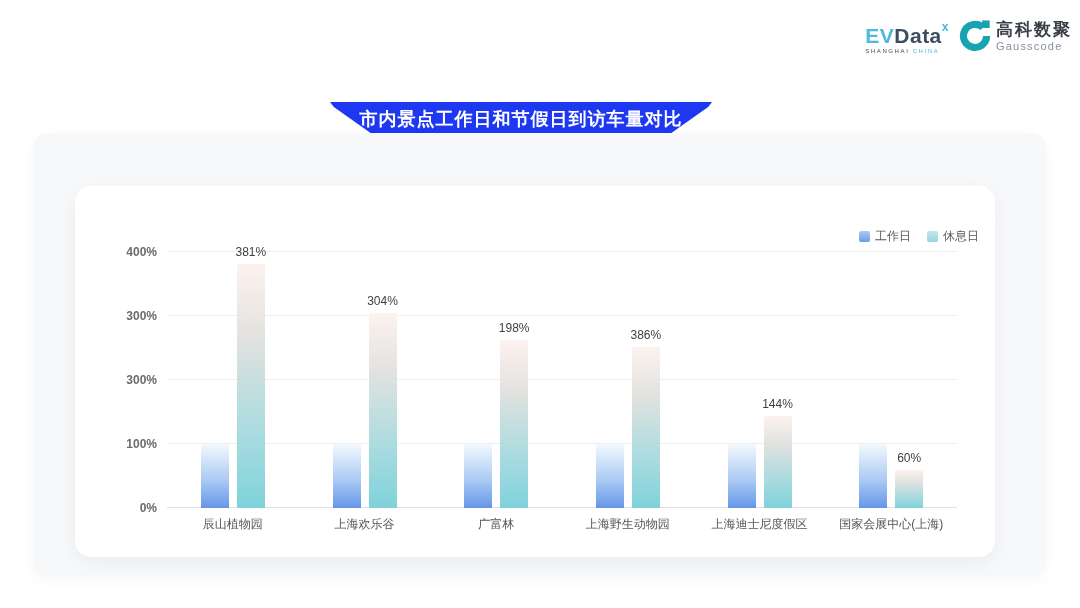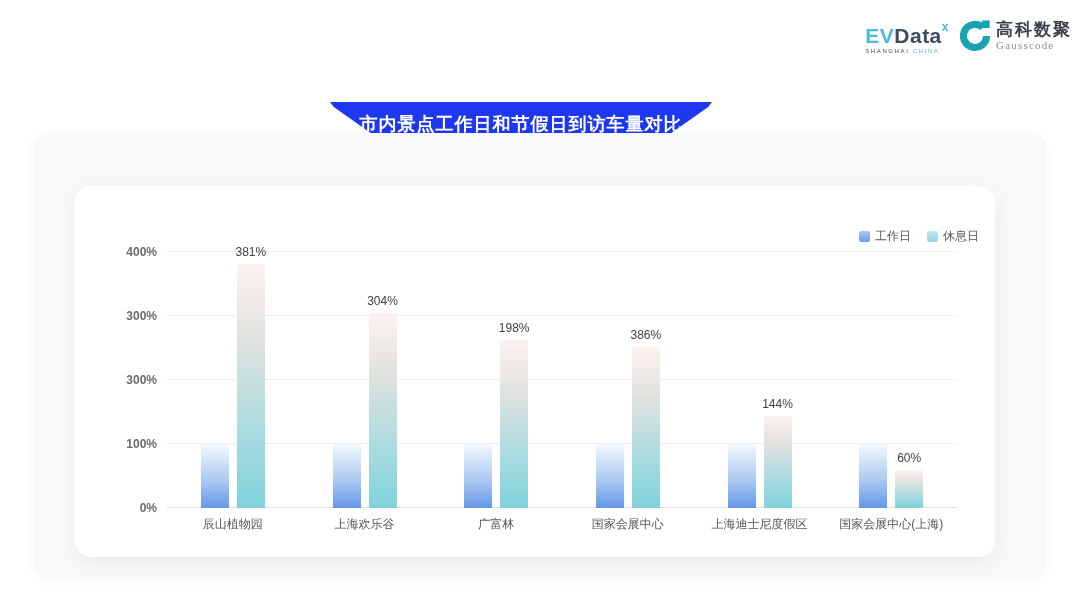--- a/index.html
+++ b/index.html
@@ -12,30 +12,30 @@
   }
 
   
   .logos { position:absolute; top:20px; right:8px; display:flex; align-items:flex-start; gap:10px; }
   .evdata { margin-top:5px; }
   .evdata-main { font-size:21px; font-weight:bold; color:#3d4d5e; line-height:1; letter-spacing:0.5px; }
   .evdata-main .accent { color:#4db9dc; }
   .evdata-main .sup { font-size:12px; vertical-align:top; position:relative; top:-4px; color:#4db9dc; }
   .evdata-sub { font-size:6px; letter-spacing:1.6px; color:#3d4d5e; margin-top:2px; white-space:nowrap; }
   .evdata-sub .accent { color:#4db9dc; }
-  .gausscode { display:flex; align-items:center; gap:5px;font-family:Liberation Serif, serif; }
+  .gausscode { display:flex; align-items:flex-end; gap:5px; }
   .gc-text .cn { font-size:17px; font-weight:bold; color:#3a4047; letter-spacing:2px; line-height:1.1; }
   .gc-text .en { font-size:11px; color:#8a9199; letter-spacing:1.2px; }
 
   
   .banner {
     position:absolute; left:330px; top:102px; width:382px; height:36px;
     background:#1d38f0;
     clip-path: polygon(0% 0%, 100% 0%, 99% 14%, 87.5% 100%, 12.5% 100%, 1% 14%);
-    display:flex; align-items:flex-end; justify-content:center;
+    display:flex; align-items:center; justify-content:center;
   }
   .banner-title { color:#ffffff; font-size:18px; font-weight:bold; letter-spacing:1px; padding-bottom:2px; }
 
   
   .panel {
     position:absolute; left:33px; top:133px; width:1013px; height:444px;
     background:#f7f8fa; border-radius:14px;
     box-shadow:0 4px 14px rgba(0,0,0,0.03);
   }
   .card {
@@ -119,21 +119,21 @@
         <div class="bar s1" style="height: 194.56px; left: 201.5px;"></div>
         <div class="value-label" style="left: 183.5px; bottom: 199.56px;">304%</div>
         <div class="xlabel" style="left: 127.5px;">上海欢乐谷</div>
         <div class="bar s0" style="height: 64px; left: 297.167px;"></div>
         <div class="bar s1" style="height: 167.68px; left: 333.167px;"></div>
         <div class="value-label" style="left: 315.167px; bottom: 172.68px;">198%</div>
         <div class="xlabel" style="left: 259.167px;">广富林</div>
         <div class="bar s0" style="height: 64px; left: 428.833px;"></div>
         <div class="bar s1" style="height: 160.64px; left: 464.833px;"></div>
         <div class="value-label" style="left: 446.833px; bottom: 165.64px;">386%</div>
-        <div class="xlabel" style="left: 390.833px;">国家会展中心</div>
+        <div class="xlabel" style="left: 390.833px;">上海野生动物园</div>
         <div class="bar s0" style="height: 64px; left: 560.5px;"></div>
         <div class="bar s1" style="height: 92.16px; left: 596.5px;"></div>
         <div class="value-label" style="left: 578.5px; bottom: 97.16px;">144%</div>
         <div class="xlabel" style="left: 522.5px;">上海迪士尼度假区</div>
         <div class="bar s0" style="height: 64px; left: 692.167px;"></div>
         <div class="bar s1" style="height: 38.4px; left: 728.167px;"></div>
         <div class="value-label" style="left: 710.167px; bottom: 43.4px;">60%</div>
         <div class="xlabel" style="left: 654.167px;">国家会展中心(上海)</div>
       </div>
 

